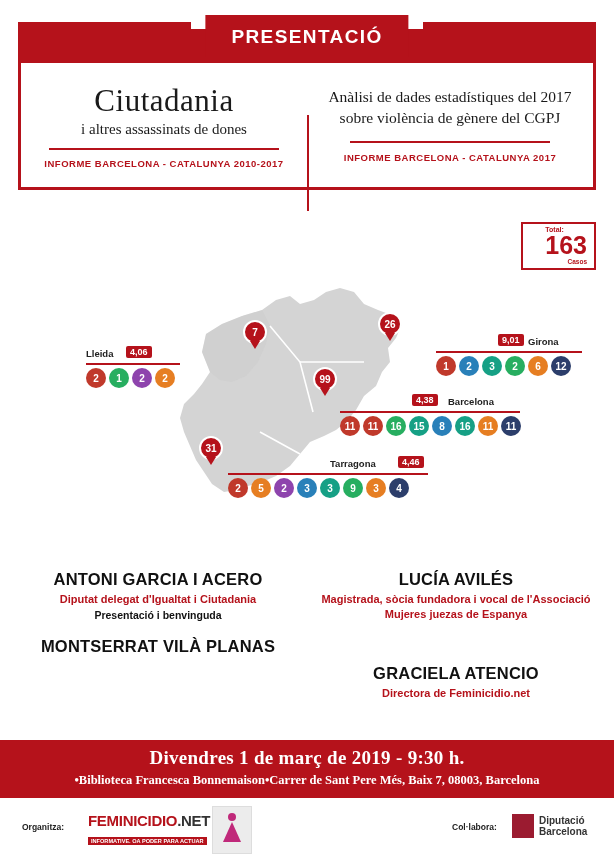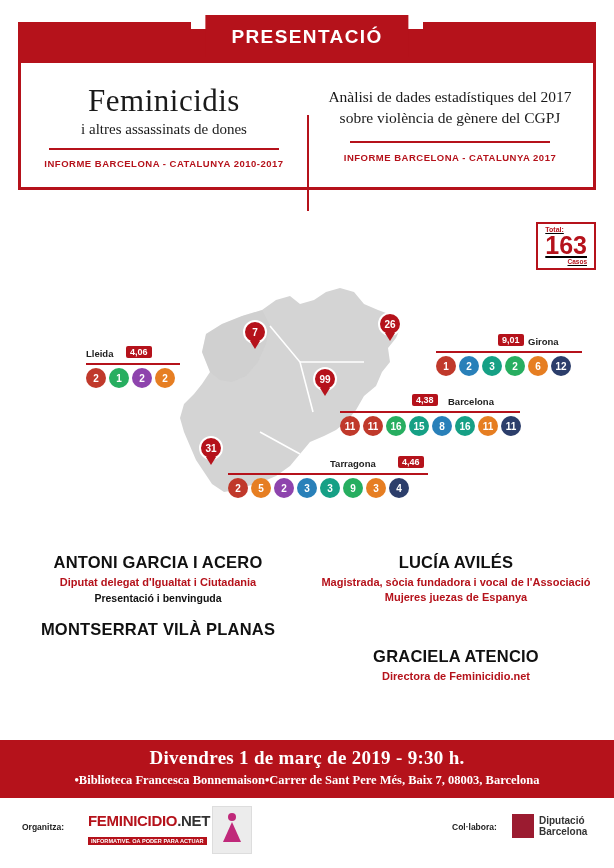--- a/index.html
+++ b/index.html
@@ -90,23 +90,22 @@
     letter-spacing: 0.5px;
   }
 
   
   .map-area { position: absolute; left: 0; top: 200px; width: 614px; height: 350px; }
   .total-box {
     position: absolute; right: 18px; top: 22px;
     border: 2px solid #b5121b;
     background: #fff;
     text-align: center;
-    padding: 2px 7px 3px 7px;
+    padding: 2px 7px 3px 22px;
     min-width: 52px;
-    text-decoration: underline;
   }
   .total-label { font-size: 7px; color: #b5121b; font-weight: bold; text-align:left; }
   .total-num { font-size: 25px; color: #b5121b; font-weight: bold; line-height: 1; }
   .total-cases { font-size: 6.5px; color: #b5121b; font-weight: bold; text-align:right; }
 
   svg.cat-map { position:absolute; left: 150px; top: 52px; }
 
   
   .pin {
     position: absolute;
@@ -139,21 +138,21 @@
     background: #b5121b; padding: 1px 4px; border-radius: 2px;
   }
   .dots { position: absolute; display: flex; gap: 3px; }
   .dot {
     width: 20px; height: 20px; border-radius: 50%;
     color: #fff; font-size: 10px; font-weight: bold;
     display: flex; align-items: center; justify-content: center;
   }
 
   
-  .speakers { position: absolute; left: 0; top: 553px; width: 506px; height: 160px; }
+  .speakers { position: absolute; left: 0; top: 570px; width: 506px; height: 160px; }
   .sp-col { position: absolute; width: 300px; text-align: center; }
   .sp-col.l { left: 8px; }
   .sp-col.r { left: 306px; }
   .sp-name {
     font-size: 16.5px; font-weight: bold; color: #111; letter-spacing: 0.2px;
   }
   .sp-role {
     font-size: 11px; font-weight: bold; color: #b5121b; margin-top: 3px; line-height: 1.35;
   }
   .sp-role2 {
@@ -204,21 +203,21 @@
 <div class="page">
 
   <div class="header-box">
     <div class="ribbon-bar"></div>
     <div class="ribbon-white-l" style="left:170px;"></div>
     <div class="ribbon-white-r" style="right:170px;"></div>
     <div class="ribbon-center">PRESENTACIÓ</div>
 
     <div class="header-cols">
       <div class="hcol left">
-        <div class="fem-title">Feminicidis</div>
+        <div class="fem-title">Ciutadania</div>
         <div class="fem-sub">i altres assassinats de dones</div>
         <div class="fem-rule"></div>
         <div class="fem-foot">INFORME BARCELONA - CATALUNYA 2010-2017</div>
       </div>
       <div class="vdiv"></div>
       <div class="hcol right">
         <div class="an-title">Anàlisi de dades estadístiques del 2017 sobre violència de gènere del CGPJ</div>
         <div class="an-rule"></div>
         <div class="an-foot">INFORME BARCELONA - CATALUNYA 2017</div>
       </div>

